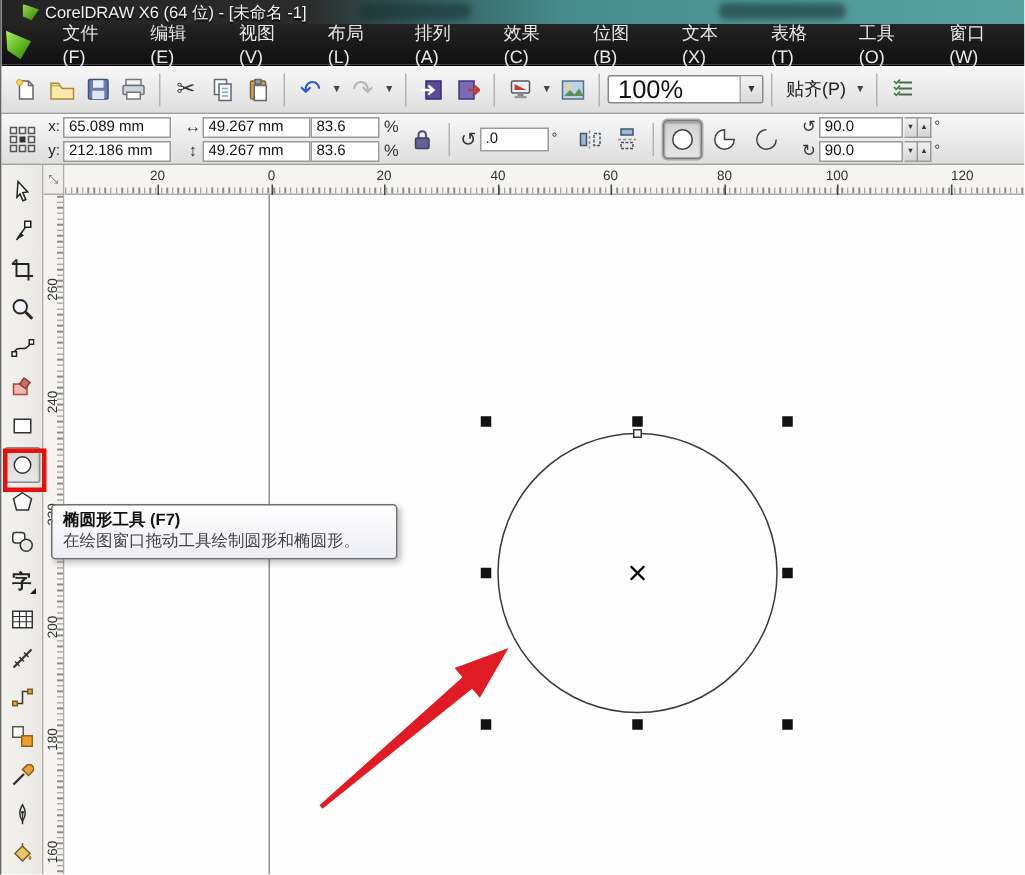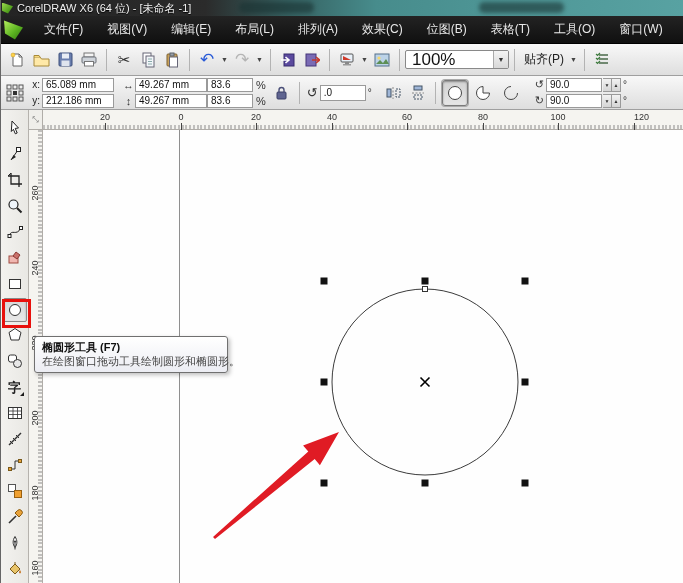--- a/index.html
+++ b/index.html
@@ -1,20 +1,20 @@
 <!DOCTYPE html>
 <html><head>
 <meta charset="utf-8">
 <style>
   * { margin:0; padding:0; box-sizing:border-box; }
   html,body { width:683px; height:583px; overflow:hidden; font-family:"Liberation Sans", sans-serif; }
   body { position:relative; background:#fff; border-left:1px solid #666; }
 
   
-  .titlebar { height:16px; display:flex; align-items:center; padding-left:1px; position:relative;
+  .titlebar { height:16px; display:flex; align-items:center; padding-left:14px; position:relative;
     background:linear-gradient(to right,#242424 0%,#2b2b2b 30%,#356060 42%,#478c8c 55%,#4f9797 75%,#58a2a2 100%); overflow:hidden; }
   .titlebar .ttext { color:#f2f2f2; font-size:11px; white-space:nowrap; text-shadow:0 1px 1px #000; margin-left:4px; }
   .tlogo { width:11px; height:11px; background:linear-gradient(135deg,#9cd84e 0%,#57a520 60%,#2d6e10 100%); clip-path:polygon(0 0,100% 35%,55% 100%,0 75%); }
   .smudge { position:absolute; top:2px; height:11px; border-radius:5px; background:rgba(25,50,50,.6); filter:blur(2px); }
 
   
   .menubar { height:28px; background:linear-gradient(#232323,#101010); display:flex; align-items:center; border-bottom:1px solid #000; }
   .mlogo { width:20px; height:20px; margin:0 8px 0 3px; background:linear-gradient(135deg,#b6ef5e 0%,#5cb421 55%,#2c6e0e 100%); clip-path:polygon(0 5%,95% 40%,55% 100%,5% 70%); }
   .menu-item { color:#e8e8e8; font-size:12px; padding:5px 12px; cursor:default; }
 
@@ -66,43 +66,44 @@
   .bodyrow { display:flex; flex:1; }
   .vruler { position:relative; width:14px; background:#f5f4f0; border-right:1px solid #b0ada8;
     background-image:repeating-linear-gradient(to bottom,#8a8a8a 0 1px,transparent 1px 3.75px);
     background-size:4px 100%; background-repeat:repeat-y; background-position:right 0.5px; }
   .vruler .rlabel { position:absolute; left:-9px; width:30px; text-align:center; font-size:9px; color:#333; transform:rotate(-90deg); }
   .canvas { position:relative; flex:1; background:#fefefe; overflow:hidden; }
   .canvas svg { position:absolute; left:0; top:0; }
 
   
   .redbox { position:absolute; left:1px; top:299px; width:29px; height:29px; border:3px solid #e8100c; z-index:50; }
-  .tooltip { position:absolute; left:33px; top:336px; width:194px; background:linear-gradient(#ffffff,#ecedf3); border:1px solid #707070; border-radius:3px; box-shadow:2px 2px 4px rgba(0,0,0,.25); padding:3px 7px 4px; z-index:60; }
+  .tooltip { position:absolute; left:33px; top:336px; width:231px; background:linear-gradient(#ffffff,#ecedf3); border:1px solid #707070; border-radius:3px; box-shadow:2px 2px 4px rgba(0,0,0,.25); padding:3px 7px 4px; z-index:60; }
   .tooltip .tt-title { font-size:11px; font-weight:bold; color:#111; line-height:14px; }
   .tooltip .tt-body { font-size:11px; color:#444; line-height:14px; white-space:nowrap; }
 </style>
 </head>
 <body>
 
 <div class="titlebar">
   <span class="tlogo"></span>
   <span class="ttext">CorelDRAW X6 (64 位) - [未命名 -1]</span>
   <span class="smudge" style="left:238px;width:75px;"></span>
   <span class="smudge" style="left:478px;width:85px;"></span>
 </div>
 
 <div class="menubar">
   <span class="mlogo"></span>
   <span class="menu-item">文件(F)</span>
+  <span class="menu-item">编辑(E)</span>
   <span class="menu-item">视图(V)</span>
-  <span class="menu-item">编辑(E)</span>
   <span class="menu-item">布局(L)</span>
   <span class="menu-item">排列(A)</span>
   <span class="menu-item">效果(C)</span>
   <span class="menu-item">位图(B)</span>
+  <span class="menu-item">文本(X)</span>
   <span class="menu-item">表格(T)</span>
   <span class="menu-item">工具(O)</span>
   <span class="menu-item">窗口(W)</span>
 </div>
 
 <div class="bar toolbar">
   <span class="tbtn">
     <svg width="16" height="16">
         <path d="M4 2 h6 l3 3 v9 h-9 z" fill="#fff" stroke="#666"></path>
         <path d="M10 2 v3 h3" fill="none" stroke="#666"></path>

